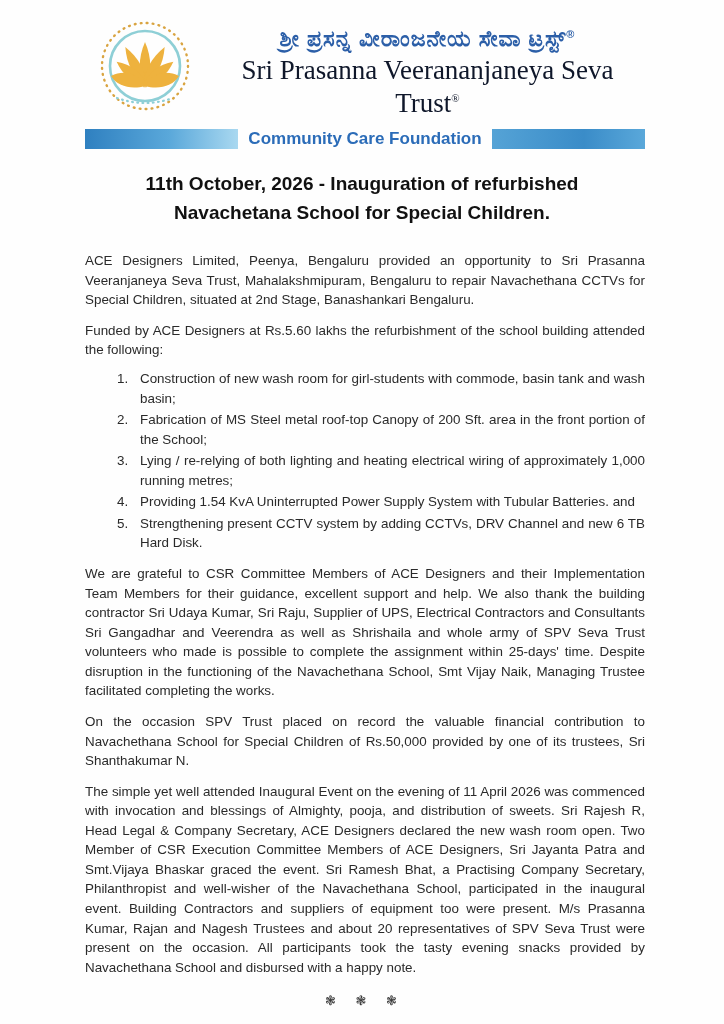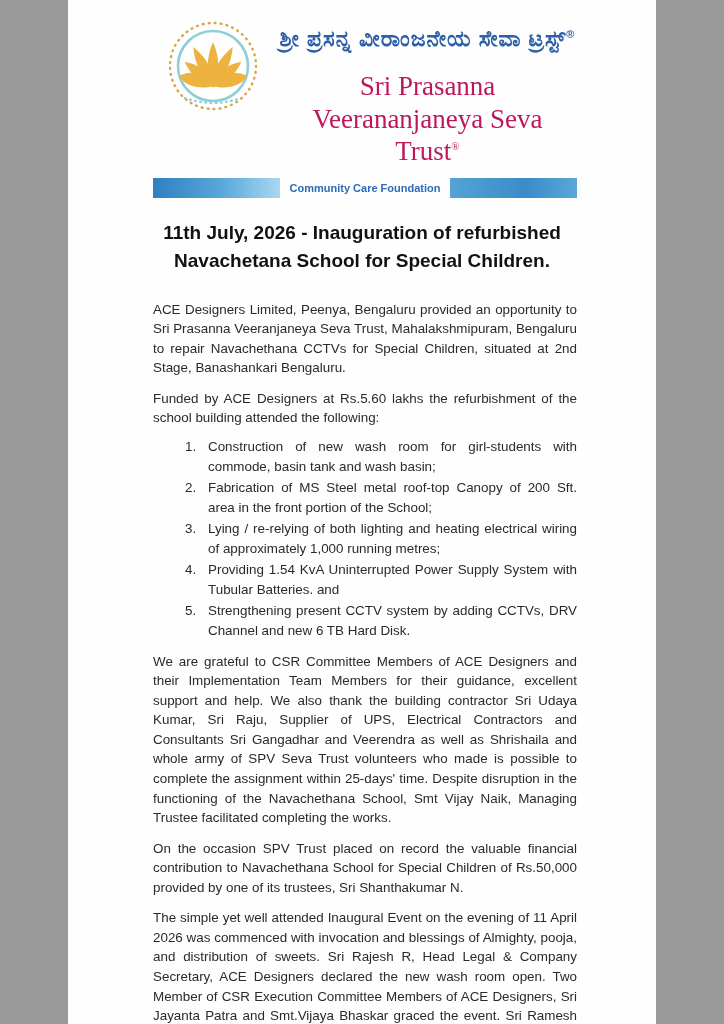--- a/index.html
+++ b/index.html
@@ -1,51 +1,51 @@
 <!DOCTYPE html>
 <html><head>
 <meta charset="utf-8">
 <style>
   * { margin:0; padding:0; box-sizing:border-box; }
   html,body { background:#9a9a9a; }
   .page {
     position:relative;
-    width:588px; height:1024px;
+    width:724px; height:1024px;
     margin:0 auto;
     background:#fefefe;
     font-family:"Liberation Sans", sans-serif;
     color:#262626;
     overflow:hidden;
   }
   
   .letterhead { padding:20px 79px 0 85px; }
   .lh-row { display:flex; align-items:flex-start; }
   .logo-wrap { width:125px; flex:0 0 125px; }
   .logo-wrap svg { display:block; margin-left:8px; }
   .lh-titles { flex:1; text-align:center; padding-top:6px; }
   .kannada-title {
     color:#2c5fa8; font-weight:bold; font-size:22px; line-height:1.2;
     letter-spacing:1px;
   }
   .kannada-title sup, .english-title sup { font-size:11px; vertical-align:super; }
   .english-title {
     font-family:"Liberation Serif", serif;
-    color:#be185d; font-size:27px; line-height:1.2; margin-top:18px;
+    color:#0f172a; font-size:27px; line-height:1.2; margin-top:2px;
   }
   .banner { display:flex; align-items:center; height:22px; margin-top:9px; }
   .banner-bar-left {
     flex:1; height:20px;
     background:linear-gradient(90deg,#2f80c0 0%,#5aa8da 55%,#a9d8f0 100%);
   }
   .banner-bar-right {
     flex:1; height:20px;
     background:linear-gradient(90deg,#55a3d6 0%,#3a8cc8 60%,#5aa8da 100%);
   }
   .banner-label {
-    padding:0 10px; color:#2b6cb8; font-weight:bold; font-size:11px;
+    padding:0 10px; color:#2b6cb8; font-weight:bold; font-size:17px;
     white-space:nowrap; font-stretch:condensed;
   }
   
   .doc-title {
     width:520px; margin:20px auto 0;
     text-align:center; font-size:19px; font-weight:bold; color:#111;
     line-height:1.5;
   }
   
   .doc-body { padding:0 79px 0 85px; font-size:13.4px; line-height:1.46; }
@@ -89,21 +89,21 @@
         <div class="english-title"><span>Sri Prasanna Veerananjaneya Seva Trust</span><sup>®</sup></div>
       </div>
     </div>
     <div class="banner">
       <div class="banner-bar-left"></div>
       <div class="banner-label">Community Care Foundation</div>
       <div class="banner-bar-right"></div>
     </div>
   </div>
 
-  <h1 class="doc-title">11th July, 2026 - Inauguration of refurbished Navachetana School for Special Children.</h1>
+  <h1 class="doc-title">11th October, 2026 - Inauguration of refurbished Navachetana School for Special Children.</h1>
 
   <div class="doc-body">
     <p>ACE Designers Limited, Peenya, Bengaluru provided an opportunity to Sri Prasanna Veeranjaneya Seva Trust, Mahalakshmipuram, Bengaluru to repair Navachethana CCTVs for Special Children, situated at 2nd Stage, Banashankari Bengaluru.</p>
     <p>Funded by ACE Designers at Rs.5.60 lakhs the refurbishment of the school building attended the following:</p>
     <ol class="work-list">
       <li>Construction of new wash room for girl-students with commode, basin tank and wash basin;</li>
       <li>Fabrication of MS Steel metal roof-top Canopy of 200 Sft. area in the front portion of the School;</li>
       <li>Lying / re-relying of both lighting and heating electrical wiring of approximately 1,000 running metres;</li>
       <li>Providing 1.54 KvA Uninterrupted Power Supply System with Tubular Batteries. and</li>
       <li>Strengthening present CCTV system by adding CCTVs, DRV Channel and new 6 TB Hard Disk.</li>

